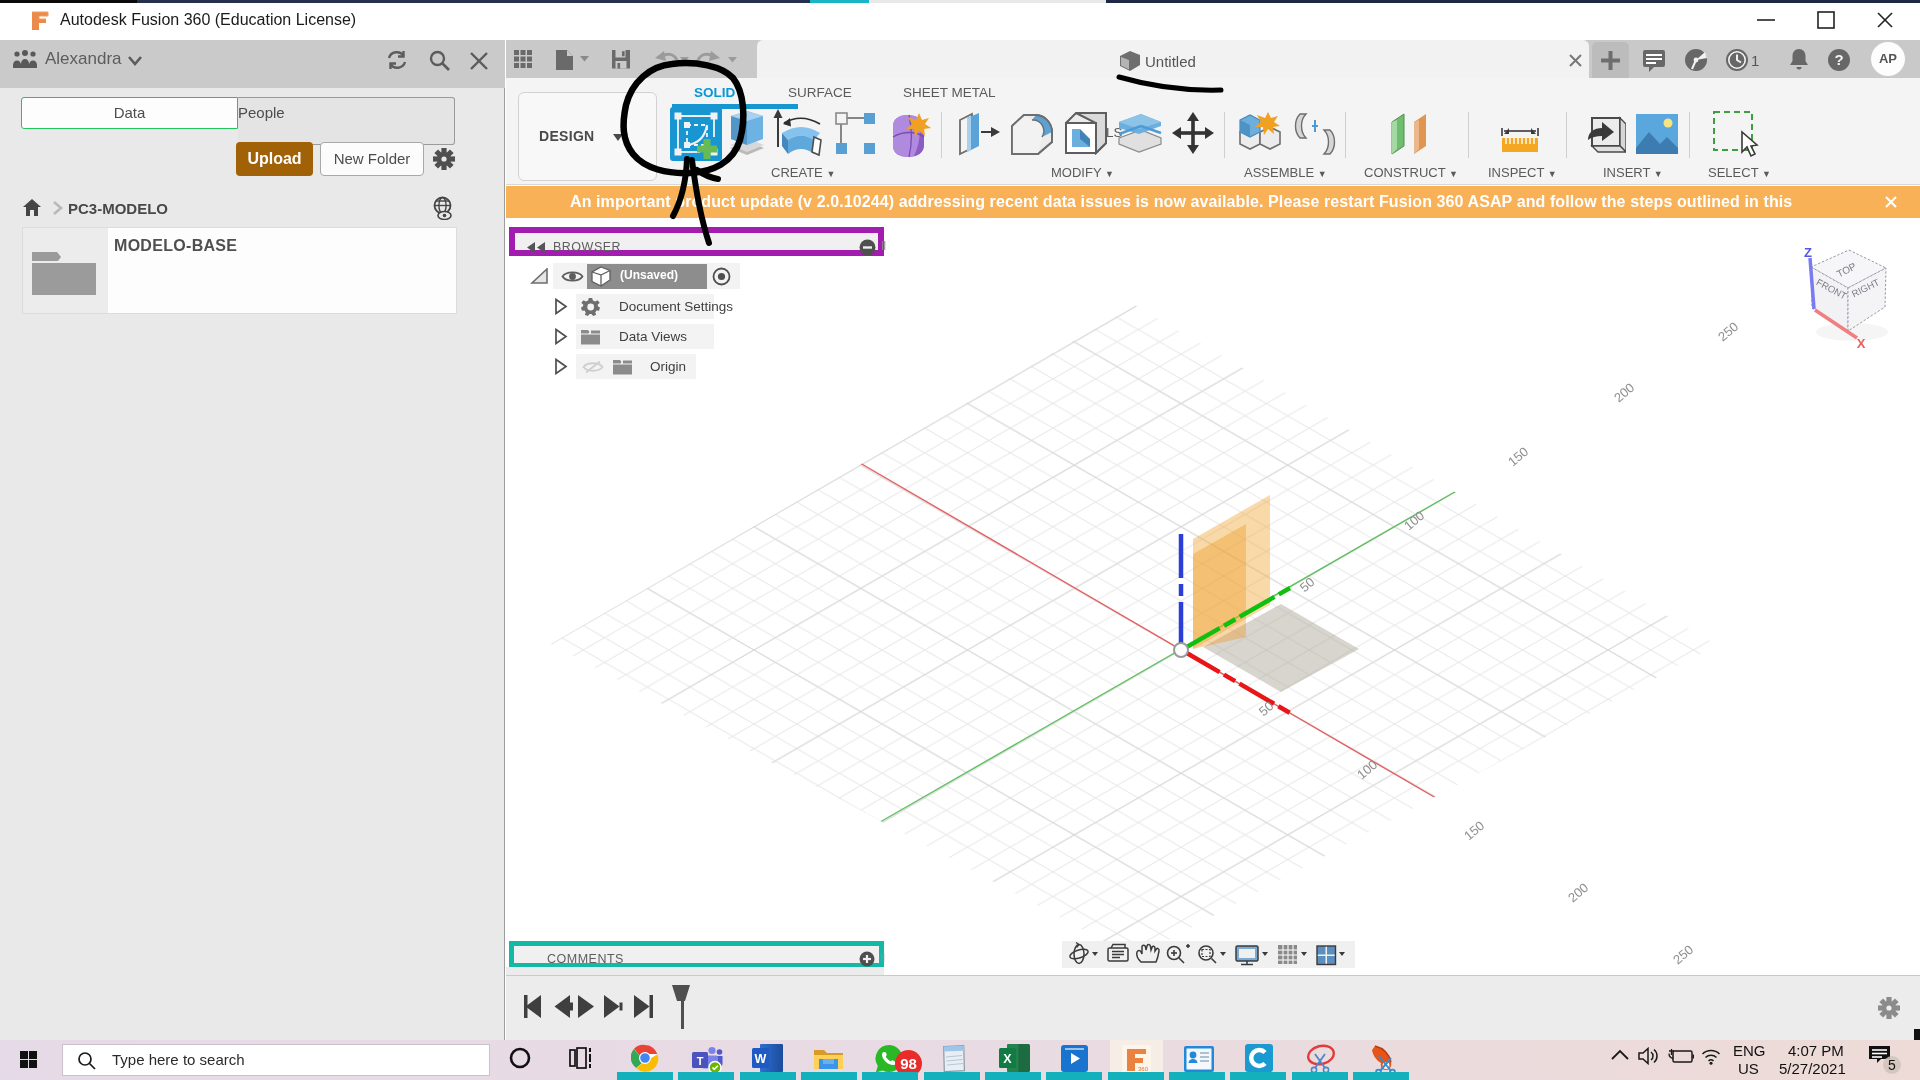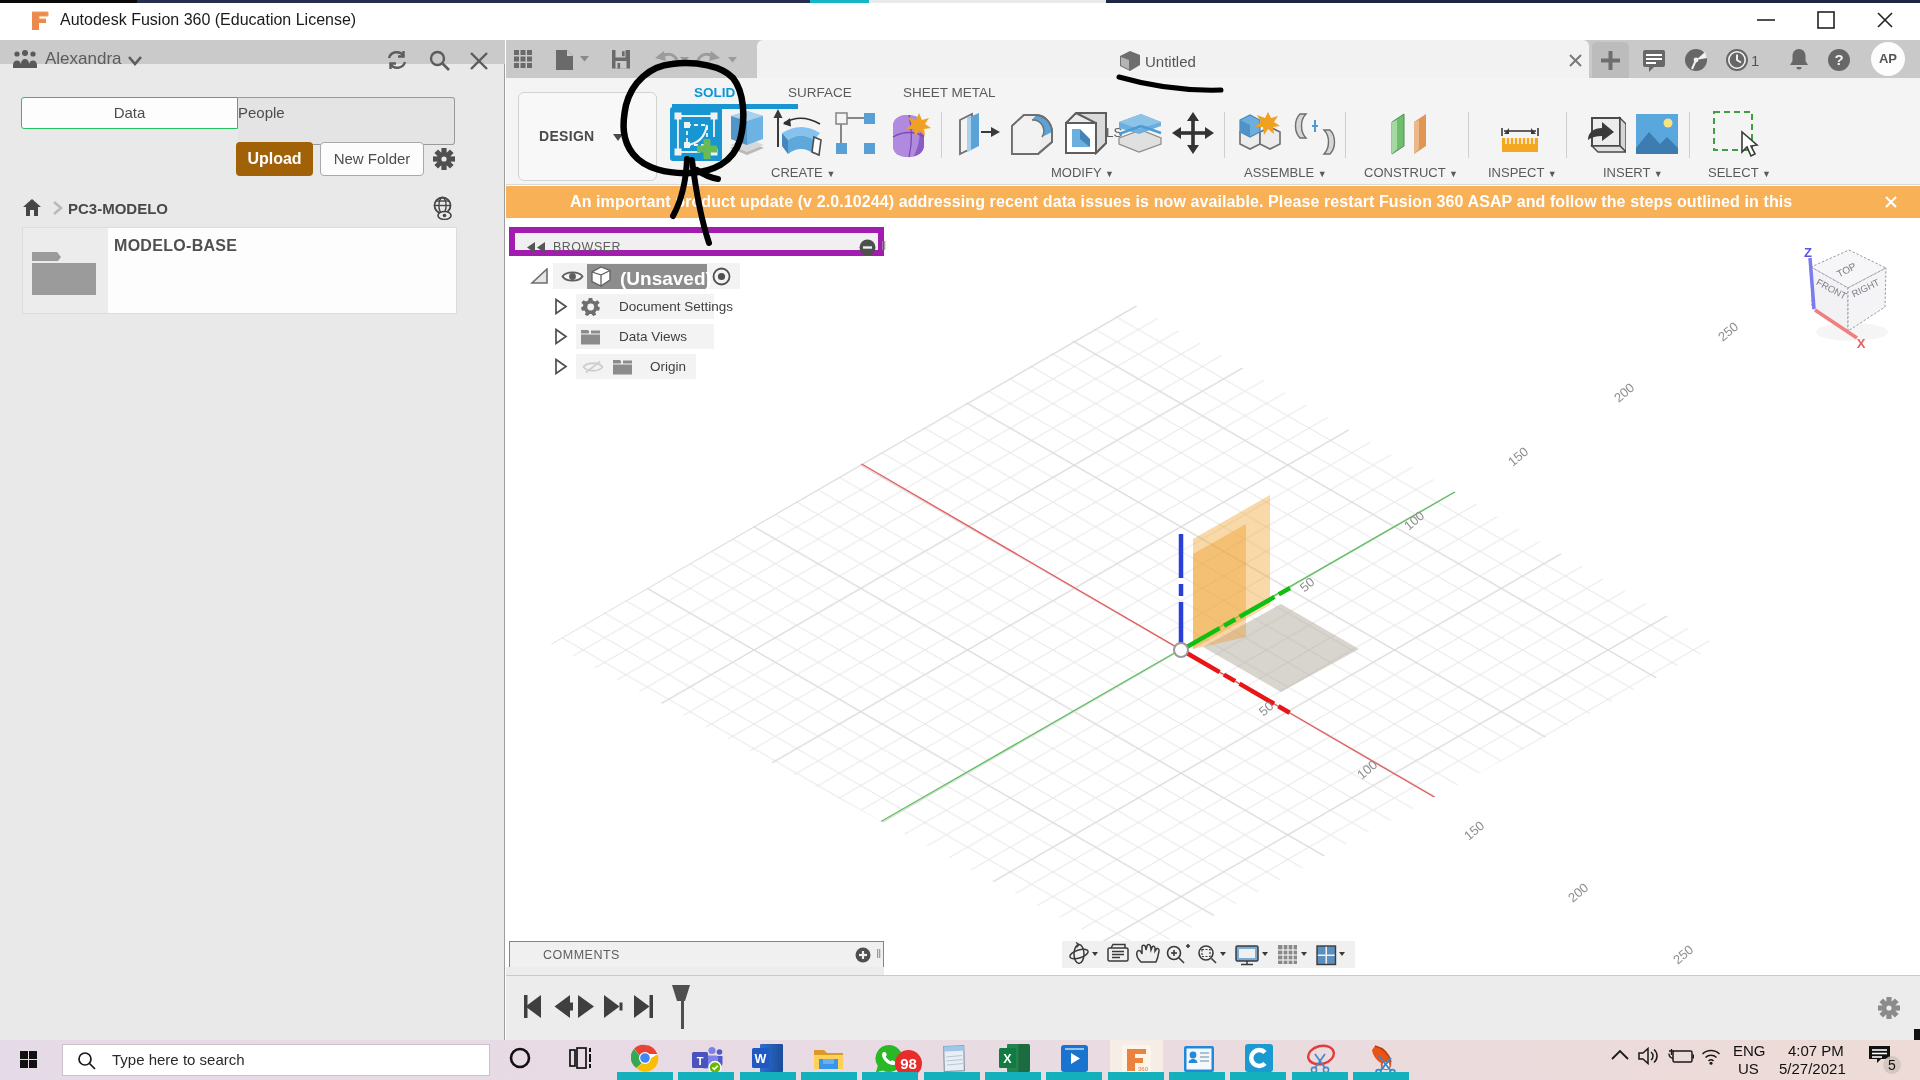--- a/index.html
+++ b/index.html
@@ -28,21 +28,21 @@
   <svg class="abs" style="left:1740px;top:0px" width="170" height="37" viewBox="0 0 170 37">
     <line x1="17" y1="17" x2="35" y2="17" stroke="#222" stroke-width="1.6"></line>
     <rect x="78" y="9" width="16" height="16" fill="none" stroke="#222" stroke-width="1.6"></rect>
     <line x1="138" y1="10" x2="152" y2="24" stroke="#222" stroke-width="1.6"></line>
     <line x1="152" y1="10" x2="138" y2="24" stroke="#222" stroke-width="1.6"></line>
   </svg>
 </div>
 
 <div class="abs" style="left:0;top:40px;width:505px;height:1000px;background:#e9e9e9;border-right:1px solid #9d9d9d;">
 
-  <div class="abs" style="left:0;top:0;width:505px;height:24px;background:#cacaca;">
+  <div class="abs" style="left:0;top:0;width:505px;height:48px;background:#cacaca;">
     <svg class="abs" style="left:12px;top:9px" width="26" height="22" viewBox="0 0 26 22">
       <g fill="#595959">
         <circle cx="5" cy="5" r="2.6"></circle>
           <circle cx="13" cy="4" r="3"></circle>
           <circle cx="21" cy="5" r="2.6"></circle>
         <path d="M1 16 a4 4.5 0 0 1 8 0 V19 H1 Z"></path>
         <path d="M9 15 a4 5 0 0 1 8 0 V19 H9 Z"></path>
         <path d="M17 16 a4 4.5 0 0 1 8 0 V19 H17 Z"></path>
       </g>
     </svg>
@@ -480,21 +480,21 @@
 </svg>
 <svg class="abs" style="left:561px;top:269px" width="23" height="15" viewBox="0 0 23 15">
   <path d="M1.5 7.5 C 5 2 18 2 21.5 7.5 C 18 13 5 13 1.5 7.5 Z" fill="none" stroke="#5e5e5e" stroke-width="1.8"></path>
   <circle cx="11.5" cy="7.5" r="3.4" fill="#5e5e5e"></circle>
 </svg>
 <div class="abs" style="left:587px;top:264px;width:120px;height:25px;background:#8d8d8d;"></div>
 <svg class="abs" style="left:591px;top:266px" width="20" height="21" viewBox="0 0 20 21">
   <path d="M10 1 L19 4.5 L19 14 L10 20 L1 15.5 L1 6 Z" fill="#fdfdfd" stroke="#5e5e5e" stroke-width="1.3"></path>
   <path d="M1 6 L10 9 L10 20 M10 9 L19 4.5" fill="none" stroke="#5e5e5e" stroke-width="1.3"></path>
 </svg>
-<div class="abs" style="left:620px;top:268px;font-size:19px;font-weight:bold;color:#fff;">(Unsaved)</div>
+<div class="abs" style="left:620px;top:268px;font-size:12px;font-weight:bold;color:#fff;">(Unsaved)</div>
 <svg class="abs" style="left:712px;top:267px" width="19" height="19" viewBox="0 0 19 19">
   <circle cx="9.5" cy="9.5" r="8" fill="none" stroke="#4f4f4f" stroke-width="1.8"></circle>
   <circle cx="9.5" cy="9.5" r="3.6" fill="#4f4f4f"></circle>
 </svg>
 <div class="abs" style="left:576px;top:294px;width:138px;height:25px;background:#f3f3f3;"></div>
 <svg class="abs" style="left:554px;top:298px" width="14" height="17" viewBox="0 0 14 17">
   <path d="M2 1.5 L12 8.5 L2 15.5 Z" fill="#fdfdfd" stroke="#4f4f4f" stroke-width="1.7"></path>
 </svg>
 <svg class="abs" style="left:581px;top:297px" width="20" height="20" viewBox="0 0 20 20">
   <path d="M8.2 1 H11.8 L12.5 3.6 L15 4.7 L17.3 3.3 L19.7 6.1 L17.5 8.2 L18 10 L20 11 L19 14.4 L16.3 14.2 L15 16.2 L16 18.6 L12.8 20 L11 17.8 L9 17.8 L7.2 20 L4 18.6 L5 16.2 L3.7 14.2 L1 14.4 L0 11 L2 10 L2.5 8.2 L0.3 6.1 L2.7 3.3 L5 4.7 L7.5 3.6 Z" fill="#6e6e6e" transform="scale(0.95)"></path>
@@ -519,21 +519,21 @@
   <path d="M1.5 7 C 5 2 17 2 20.5 7 C 17 12 5 12 1.5 7 Z" fill="none" stroke="#cfcfcf" stroke-width="1.8"></path>
   <line x1="4" y1="12.5" x2="18" y2="1.5" stroke="#cfcfcf" stroke-width="1.8"></line>
 </svg>
 <svg class="abs" style="left:612px;top:359px" width="21" height="16" viewBox="0 0 21 16">
   <path d="M1 1 L8 1 L9.5 3 L8.5 4.5 L1 4.5 Z" fill="#8b8b8b"></path>
   <rect x="1" y="5.5" width="19" height="10" fill="#8b8b8b"></rect>
   <rect x="11" y="1.5" width="9" height="3" fill="#8b8b8b"></rect>
 </svg>
 <div class="abs" style="left:650px;top:359px;font-size:13.5px;color:#3f3f3f;">Origin</div>
 
-<div class="abs" style="left:509px;top:941px;width:375px;height:27px;background:#f0f0f0;border:1px solid #14b8a6;">
+<div class="abs" style="left:509px;top:941px;width:375px;height:27px;background:#f0f0f0;border:5px solid #14b8a6;">
   <div class="abs" style="left:33px;top:6px;font-size:12.5px;color:#5e5e5e;letter-spacing:0.5px;">COMMENTS</div>
   <svg class="abs" style="left:345px;top:5px" width="16" height="16" viewBox="0 0 16 16">
     <circle cx="8" cy="8" r="7.5" fill="#4f4f4f"></circle>
     <line x1="4" y1="8" x2="12" y2="8" stroke="#f0f0f0" stroke-width="2.2"></line>
     <line x1="8" y1="4" x2="8" y2="12" stroke="#f0f0f0" stroke-width="2.2"></line>
   </svg>
   <div class="abs" style="left:366px;top:4px;font-size:13px;color:#8e8e8e;">‖</div>
 </div>
 
 <div class="abs" style="left:1062px;top:941px;width:293px;height:27px;background:#f0f0f0;"></div>

